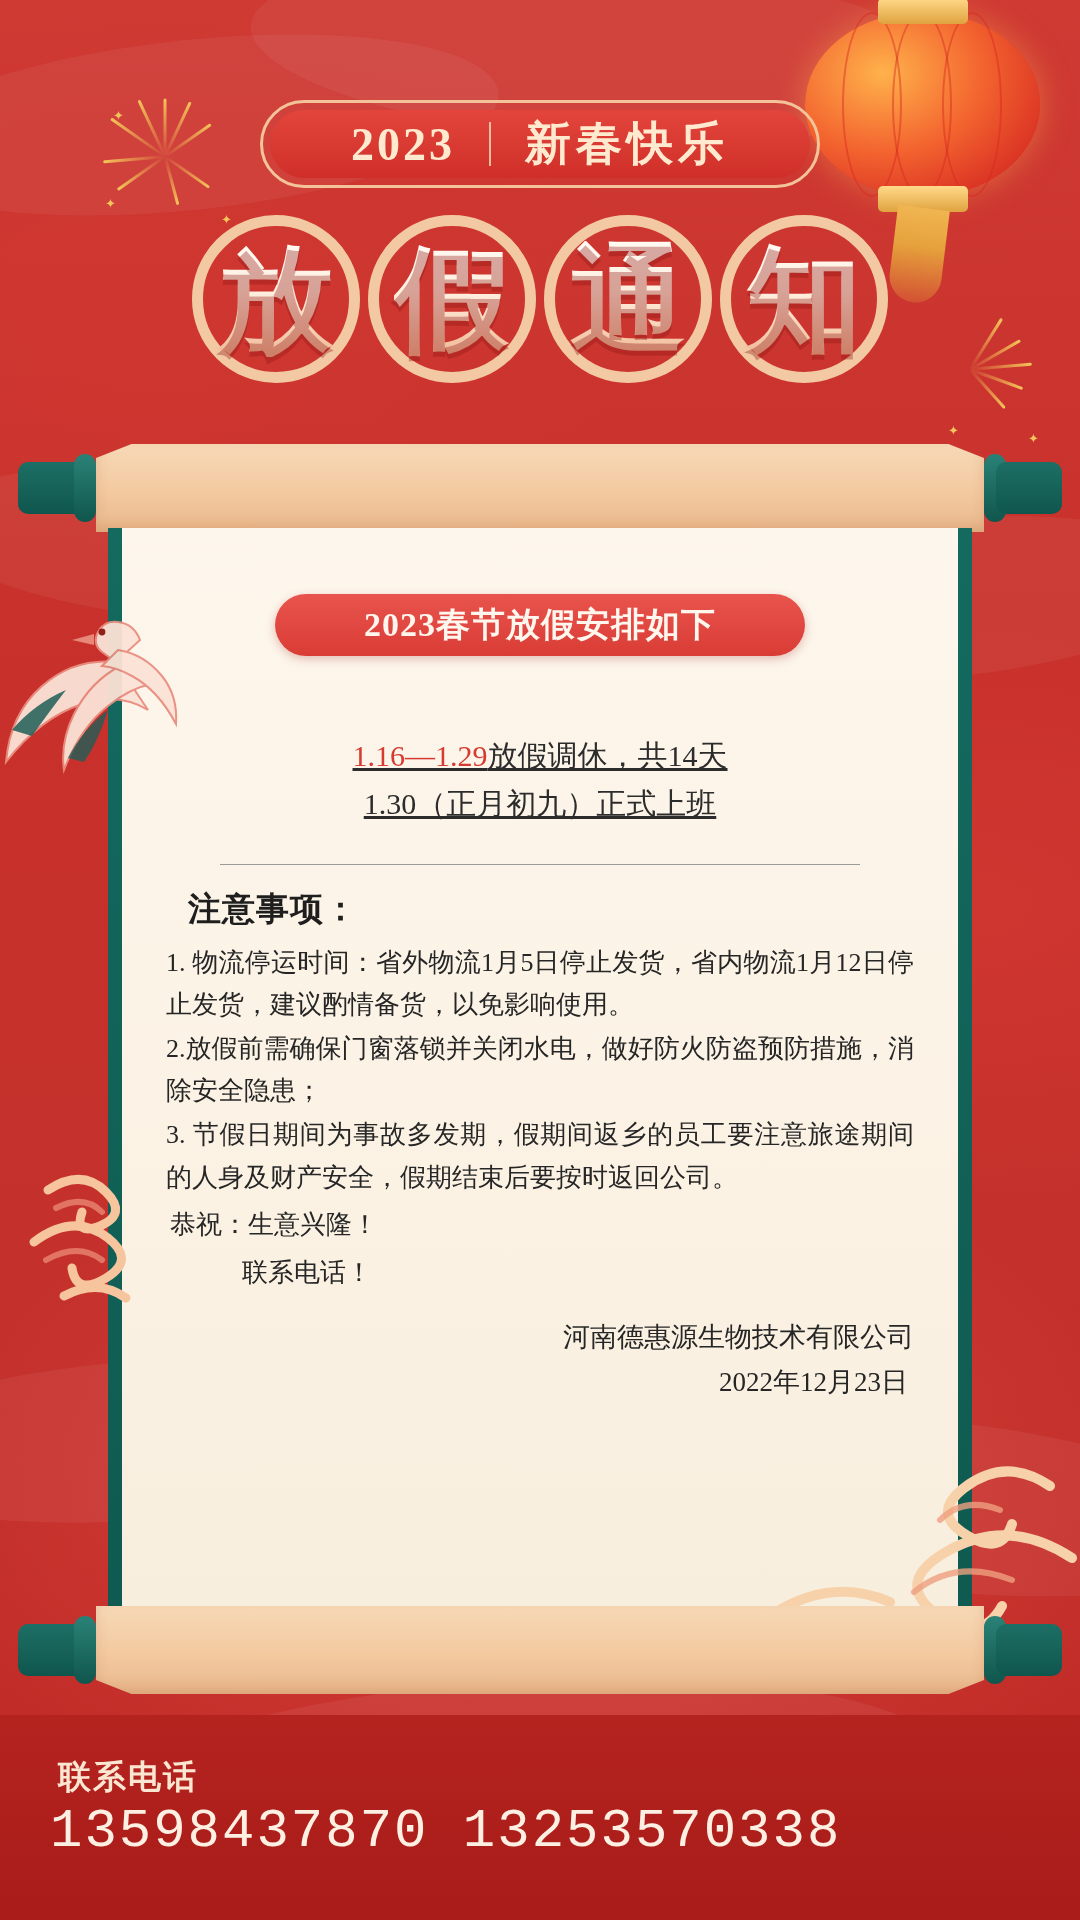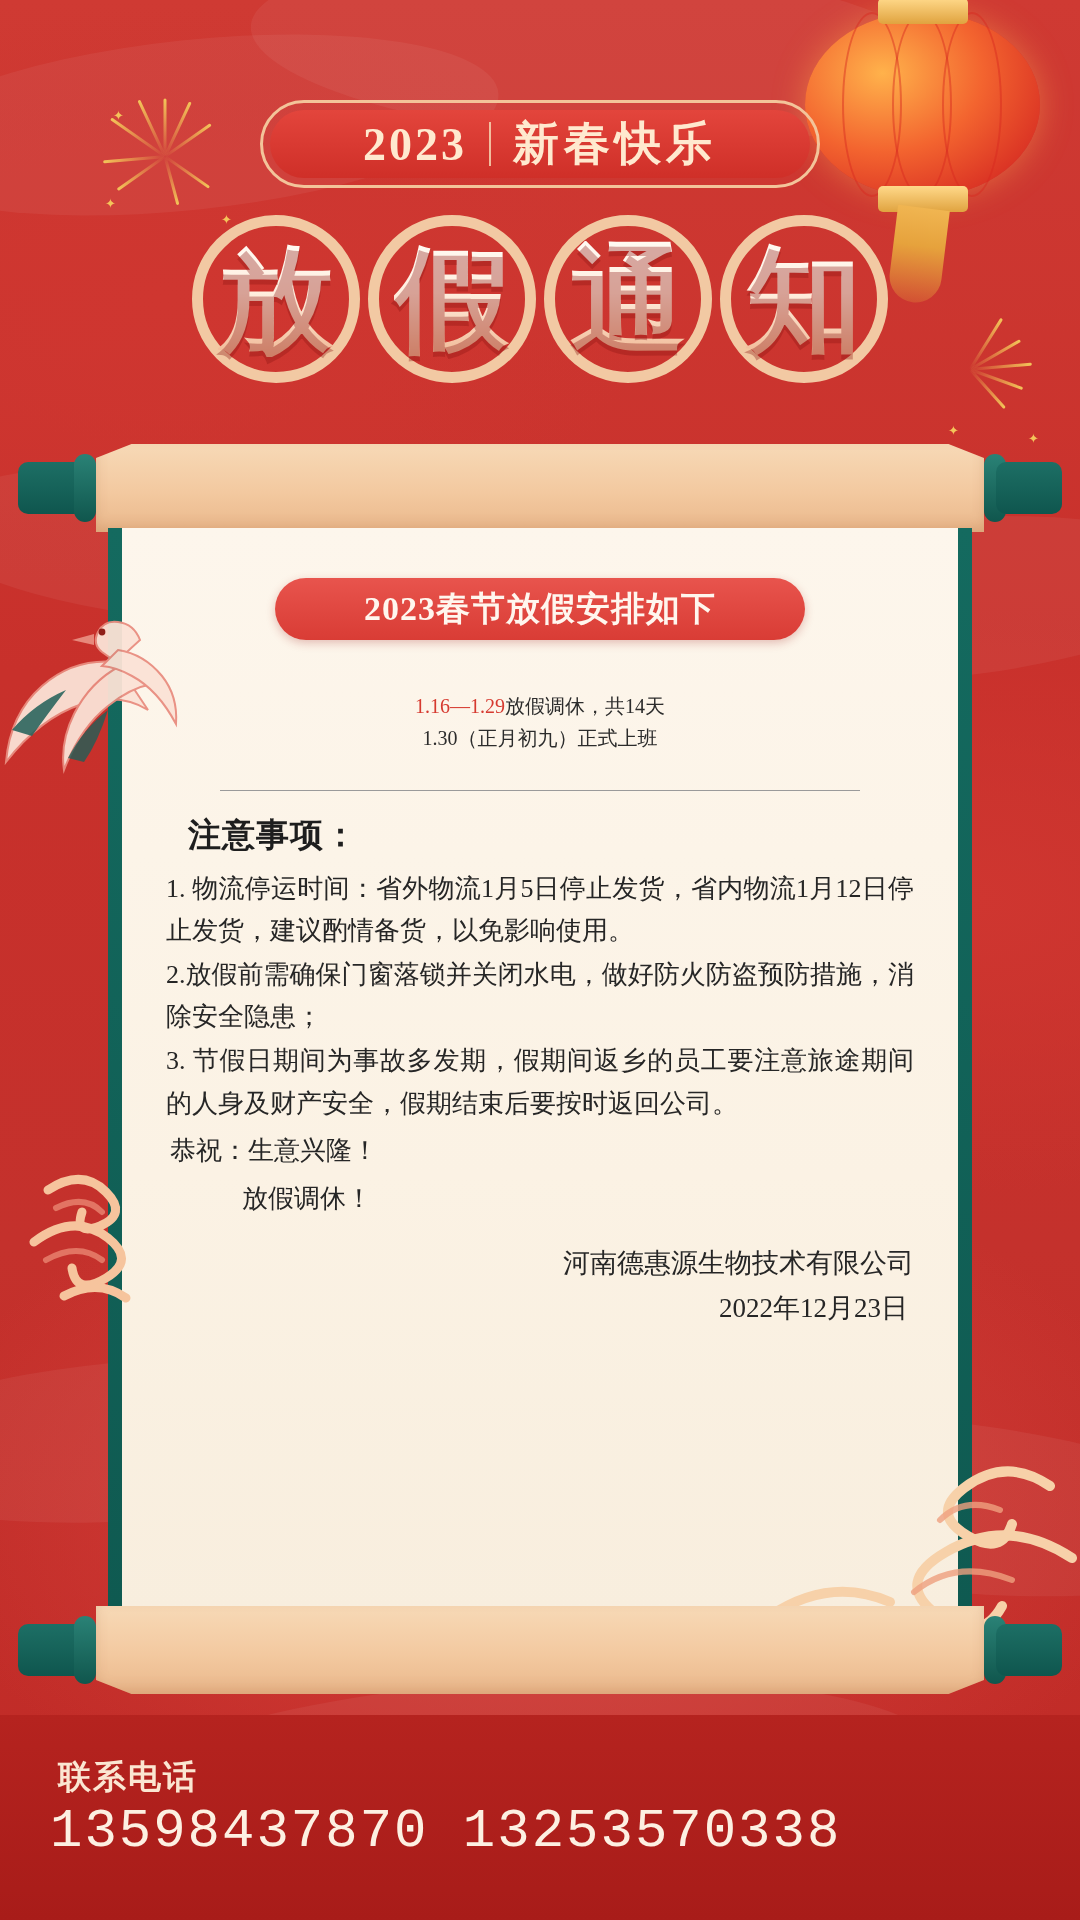--- a/index.html
+++ b/index.html
@@ -121,21 +121,21 @@
     box-sizing: border-box;
   }
   .year-badge-inner {
     width: 100%;
     height: 100%;
     border-radius: 36px;
     background: linear-gradient(180deg, #e3453c 0%, #cf2f28 100%);
     display: flex;
     align-items: center;
     justify-content: center;
-    gap: 22px;
+    gap: 34px;
     color: #ffe9cf;
   }
   .year-num {
     font-size: 46px;
     letter-spacing: 3px;
     font-weight: bold;
   }
   .year-sep {
     width: 2px;
     height: 44px;
@@ -249,40 +249,41 @@
     top: 0;
     width: 836px;
     height: 1080px;
     background: linear-gradient(180deg, #fdf6ec 0%, #fbf2e4 60%, #f8eede 100%);
     box-sizing: border-box;
     padding: 36px 44px;
   }
 
   
   .sub-banner {
-    margin: 14px auto 0;
+    margin: 30px auto 0;
     width: 530px;
     height: 62px;
     border-radius: 31px;
     background: linear-gradient(180deg, #e8544d 0%, #d93c35 100%);
     color: #fff6ee;
     display: flex;
     align-items: center;
     justify-content: center;
     font-size: 34px;
     font-weight: bold;
     letter-spacing: 1px;
     box-shadow: 0 3px 10px rgba(160,40,35,0.28);
   }
   .dates {
-    margin-top: 50px;
+    margin-top: 76px;
     text-align: center;
     color: #2c2c2c;
-    font-size: 20px;
+    font-size: 30px;
     line-height: 1.6;
+    text-decoration: underline;
   }
   .dates .hl { color: #d63a30; }
   .divider {
     margin: 36px auto 0;
     width: 640px;
     height: 1px;
     background: #9a9a9a;
   }
   .notice-title {
     margin: 22px 0 10px 22px;
@@ -459,21 +460,21 @@
     <div class="notice-title">注意事项：</div>
 
     <div class="notice-list">
       <p>1. 物流停运时间：省外物流1月5日停止发货，省内物流1月12日停止发货，建议酌情备货，以免影响使用。</p>
       <p>2.放假前需确保门窗落锁并关闭水电，做好防火防盗预防措施，消除安全隐患；</p>
       <p>3. 节假日期间为事故多发期，假期间返乡的员工要注意旅途期间的人身及财产安全，假期结束后要按时返回公司。</p>
     </div>
 
     <div class="wish">
       <p>恭祝：生意兴隆！</p>
-      <p class="indent">放假调休！</p>
+      <p class="indent">联系电话！</p>
     </div>
 
     <div class="sign">
       <div>河南德惠源生物技术有限公司</div>
       <div class="date-line">2022年12月23日</div>
     </div>
 
   </div>
 </div>
 

